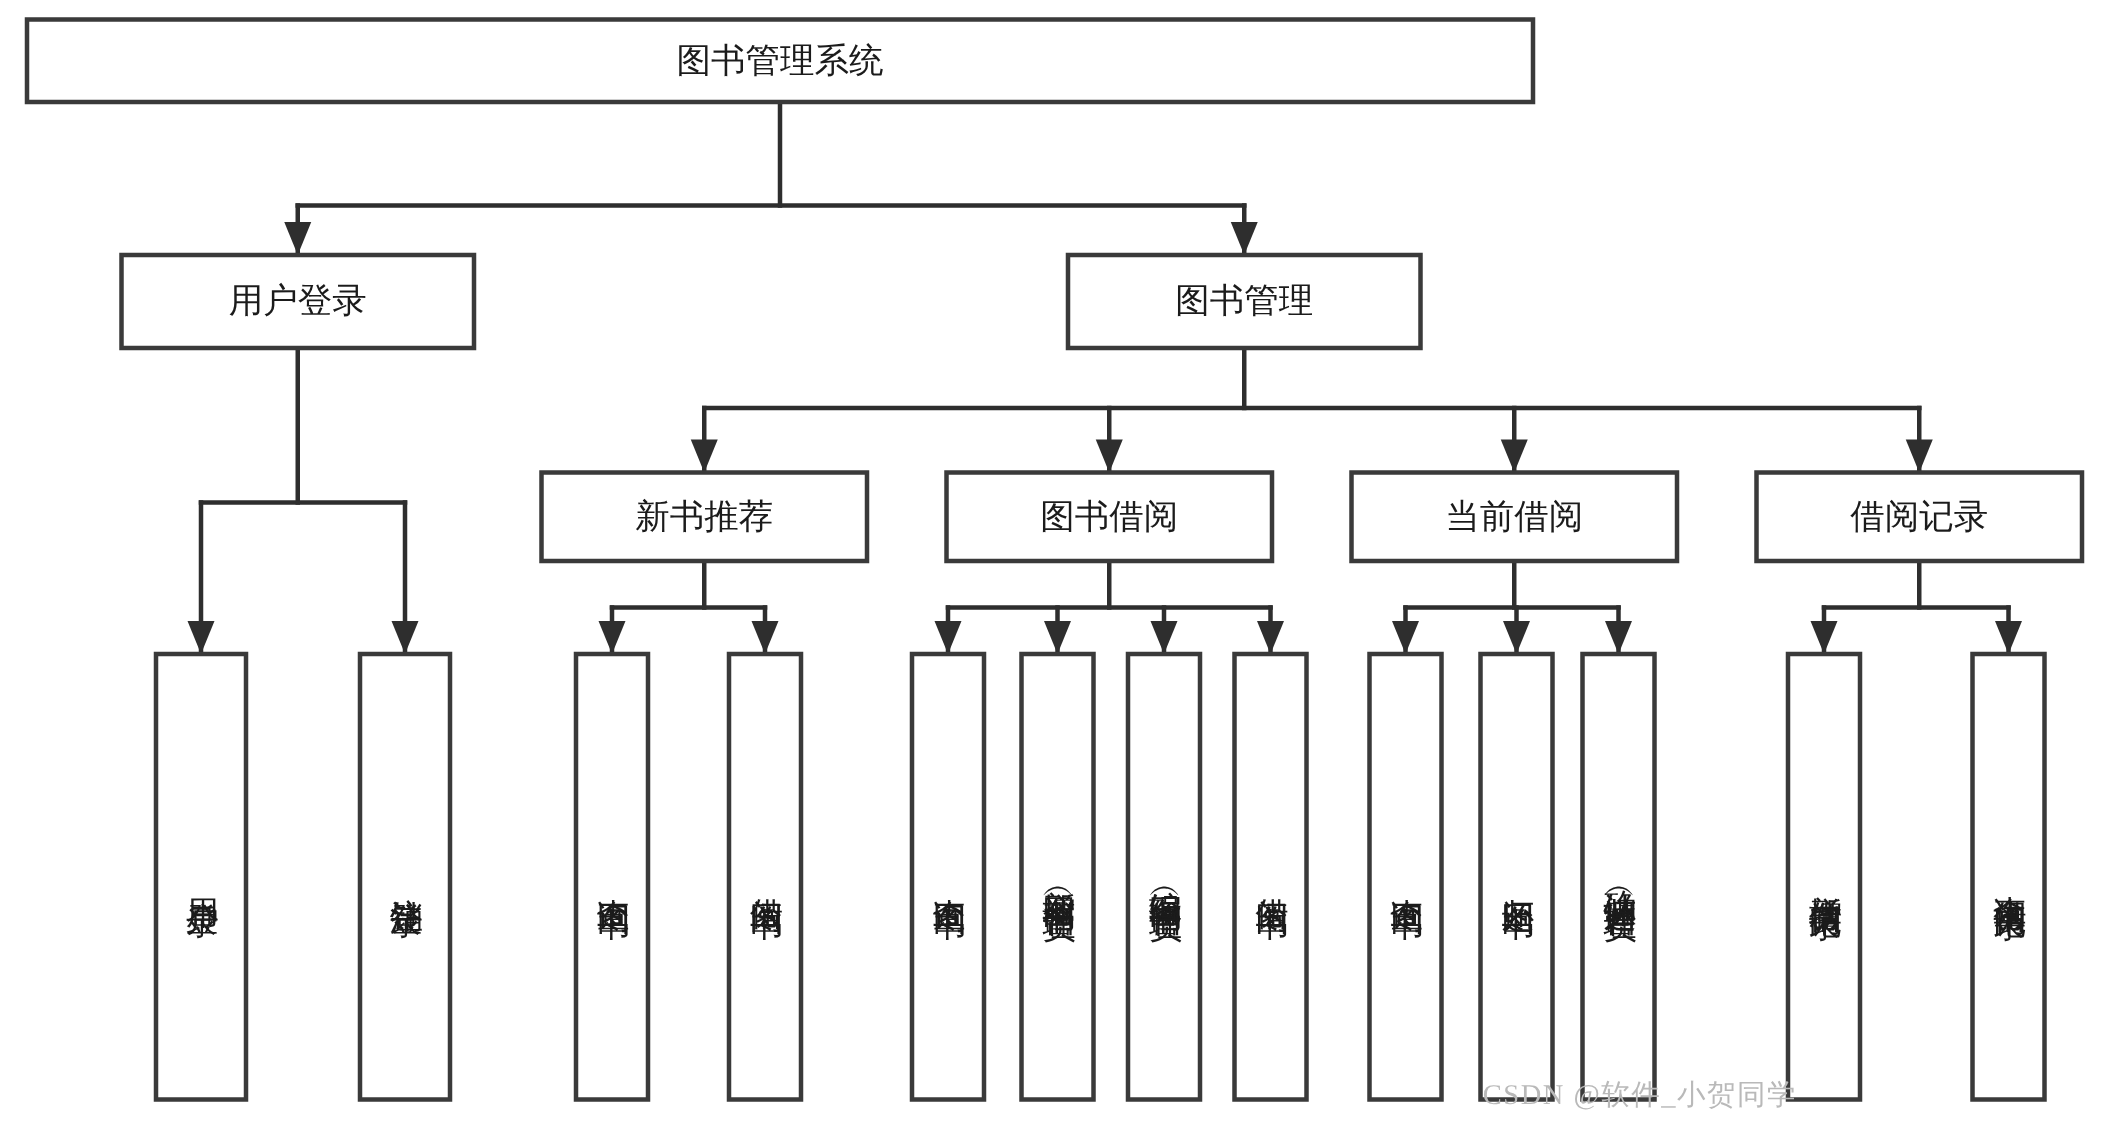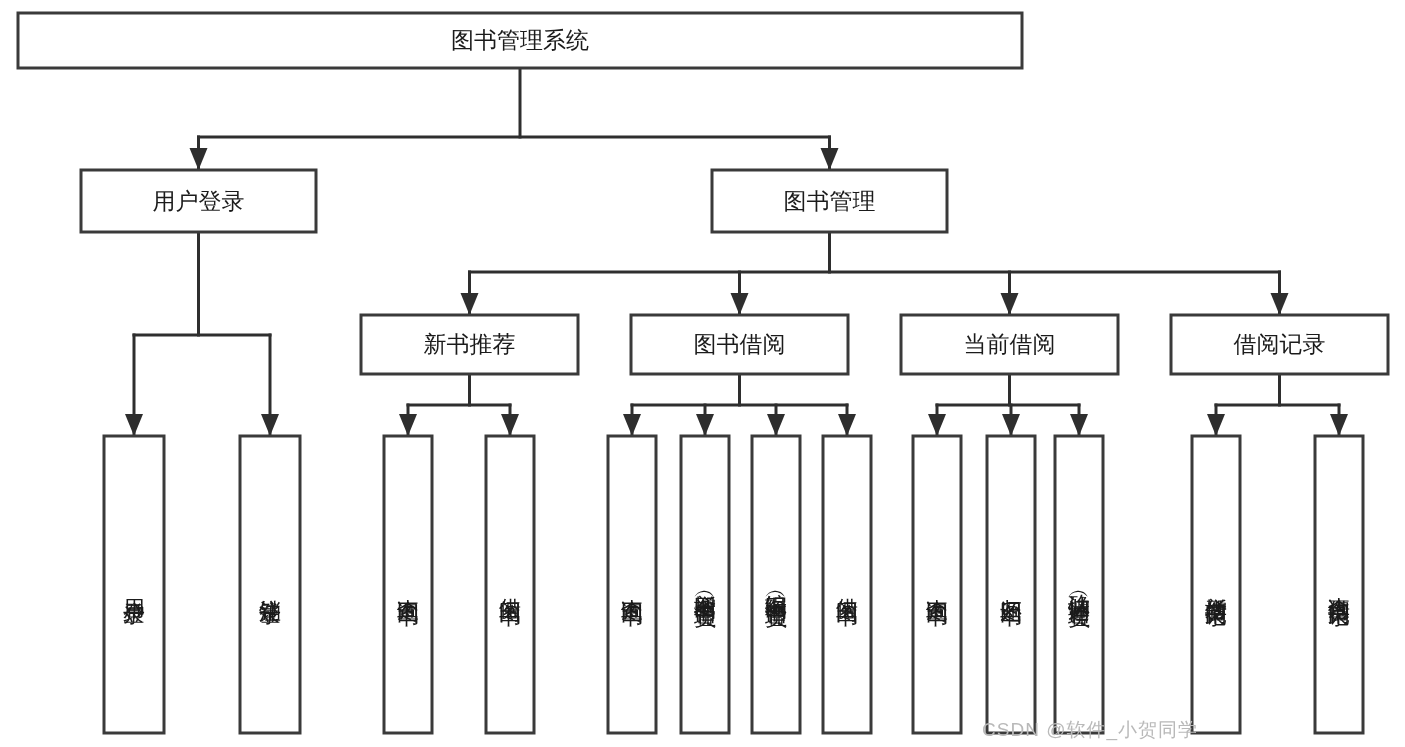--- a/index.html
+++ b/index.html
@@ -62,21 +62,21 @@
     font-size: 22px;
     line-height: 1;
     letter-spacing: 2px;
     color: #1b1b1b;
     white-space: nowrap;
   }
   .watermark {
     position: absolute;
     right: 8px;
     bottom: 4px;
-    font-family: Liberation Sans, sans-serif;
+    font-family: Liberation Serif, serif;
     font-size: 19px;
     color: #b9b9b9;
     letter-spacing: 1px;
     white-space: nowrap;
   }
 </style>
 </head>
 <body>
 
 <div id="diagram-root">

